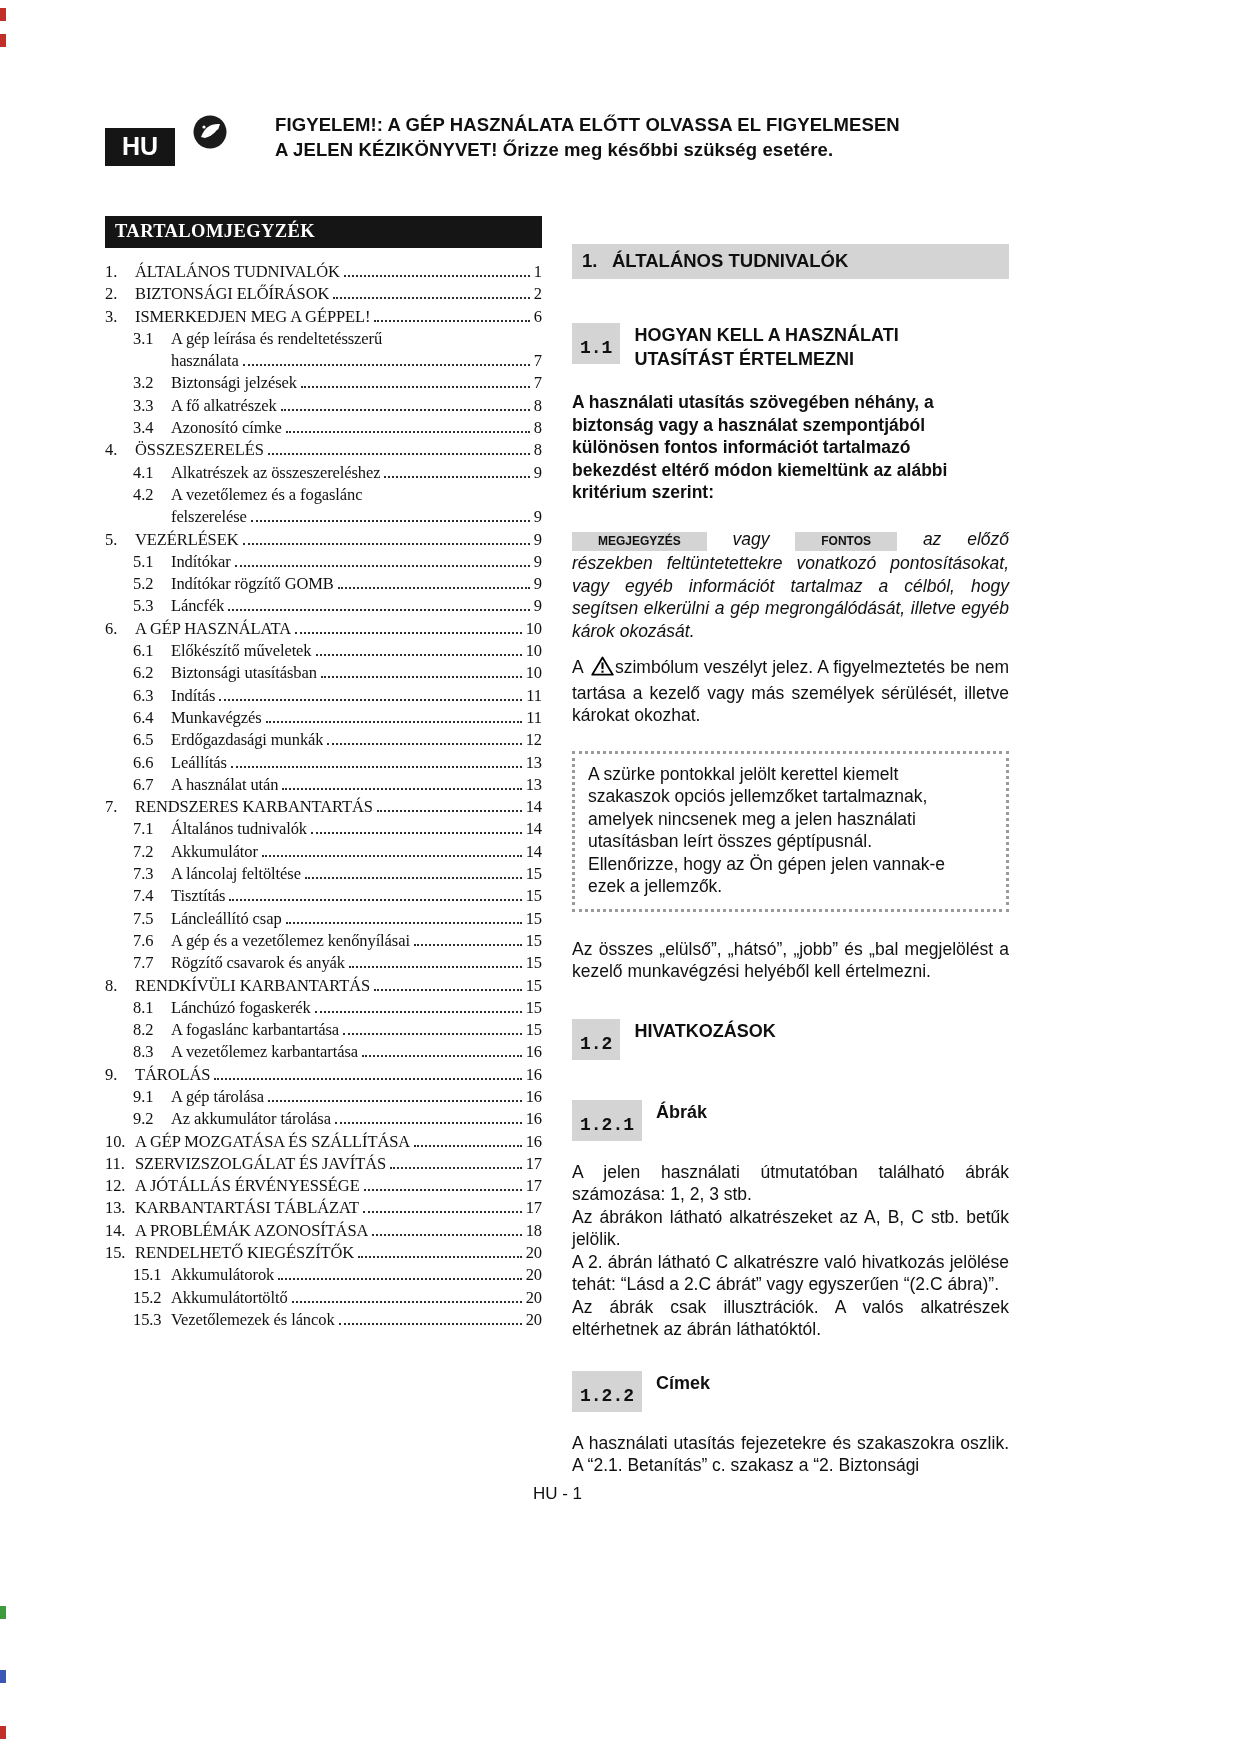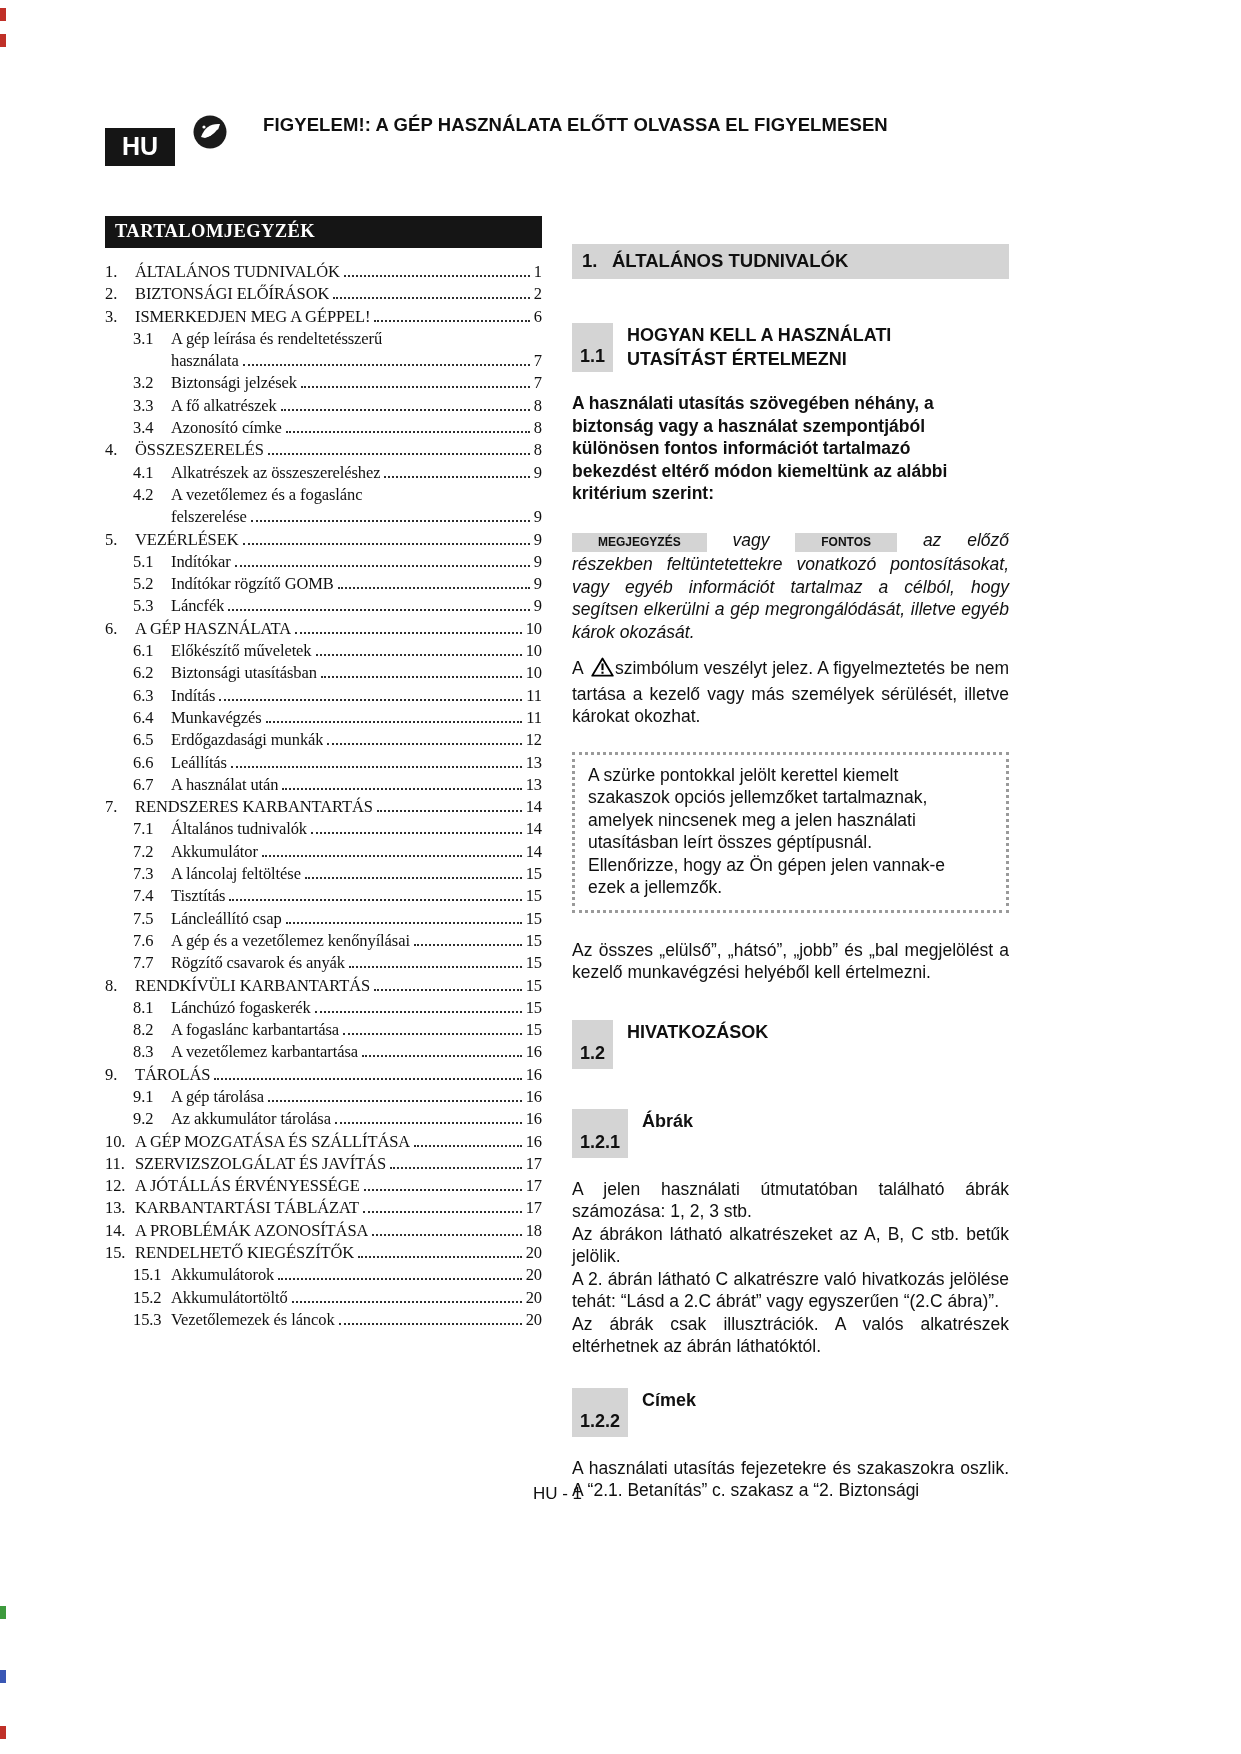--- a/index.html
+++ b/index.html
@@ -24,21 +24,21 @@
 
   
   .top-header { margin-left:105px; display:flex; align-items:flex-start; }
   .hu-badge {
     background:var(--toc-header-bg,#151515); color:#fff;
     font-weight:bold; font-size:25px; line-height:1;
     padding:6px 17px 7px; flex:none;margin-top:16px;
   }
   .brand-icon { margin-left:16px; margin-top:1px; flex:none; }
   .warning-text {
-    margin-left:34px; font-weight:bold;
+    margin-left:46px; font-weight:bold;
     font-size:18.5px; line-height:25px; letter-spacing:0.1px;
   }
 
   
   .columns { margin-left:105px; margin-top:50px; display:flex; gap:30px; }
   .col-left  { width:437px; flex:none;font-family:Liberation Serif, serif; }
   .col-right { width:437px; flex:none; padding-top:28px; }
 
   
   .toc-header {
@@ -60,21 +60,21 @@
   .section-bar {
     background:var(--header-bg,#d4d4d4);
     font-weight:bold; font-size:18.5px;
     padding:6px 10px 7px; display:flex; align-items:baseline;
   }
   .sec-num { width:30px; flex:none; }
   .subhead { display:flex; align-items:flex-start; }
   .num-badge {
     background:var(--header-bg,#d4d4d4);
     font-weight:bold; font-size:18px; line-height:1;
-    padding:24px 8px 7px; flex:none;
+    padding:16px 8px 7px; flex:none;font-family:Liberation Mono, monospace;
   }
   .sub-title { font-weight:bold; font-size:18px; line-height:24px; margin-left:14px; max-width:330px; }
   .mt-s11  { margin-top:44px; }
   .mt-s12  { margin-top:36px; }
   .mt-s121 { margin-top:40px; }
   .mt-s122 { margin-top:30px; }
 
   .para { font-size:17.5px; line-height:22.5px; margin-top:20px; }
   .para.narrow { max-width:398px;font-weight:bold; }
   .para.just { text-align:justify; }
@@ -118,20 +118,21 @@
     <div class="brand-icon">
       <svg width="38" height="38" viewBox="0 0 38 38" aria-hidden="true">
         <circle cx="19" cy="19" r="16.5" fill="#1b1b1b"></circle>
         <path d="M10 24 Q15 10 29 11 Q27 22 14 25 Z" fill="#ffffff"></path>
         <path d="M11 27 Q20 26 27 17" stroke="#1b1b1b" stroke-width="1.6" fill="none"></path>
         <circle cx="13" cy="14" r="1.6" fill="#ffffff"></circle>
       </svg>
     </div>
     <div class="warning-text">
       <div>FIGYELEM!: A GÉP HASZNÁLATA ELŐTT OLVASSA EL FIGYELMESEN</div>
+      <div>A JELEN KÉZIKÖNYVET! Őrizze meg későbbi szükség esetére.</div>
     </div>
   </header>
 
   <div class="columns">
 
     <div class="col-left">
       <div class="toc-header">TARTALOMJEGYZÉK</div>
       <div class="toc-list">
           <div class="toc-item">
             <div class="toc-line">

